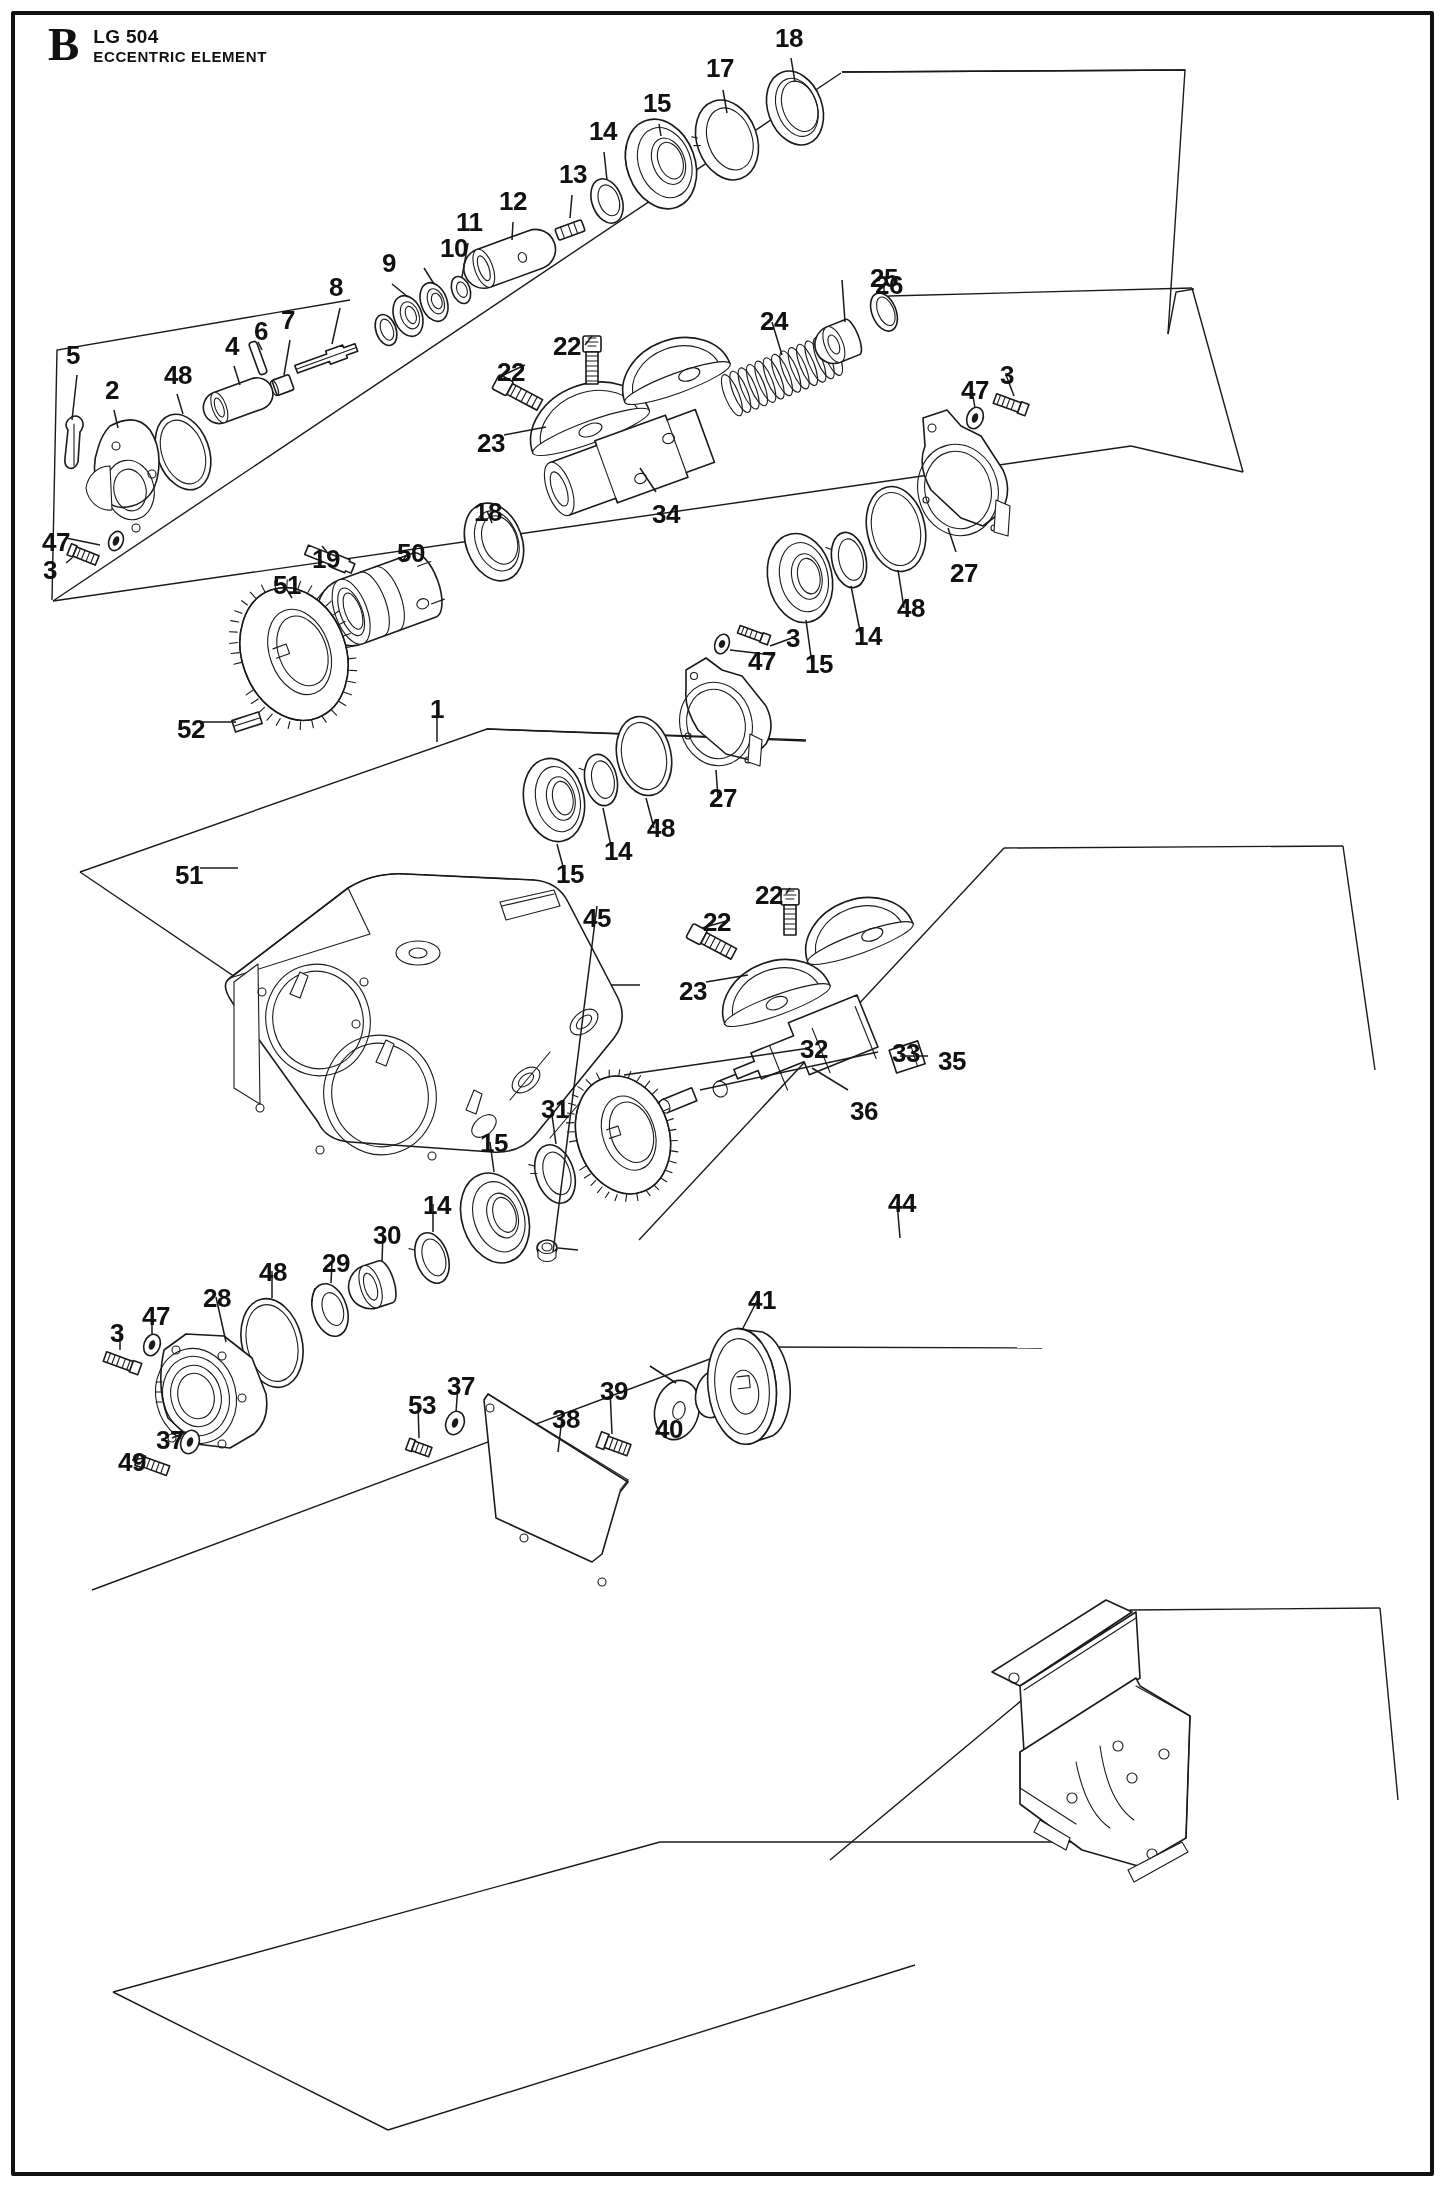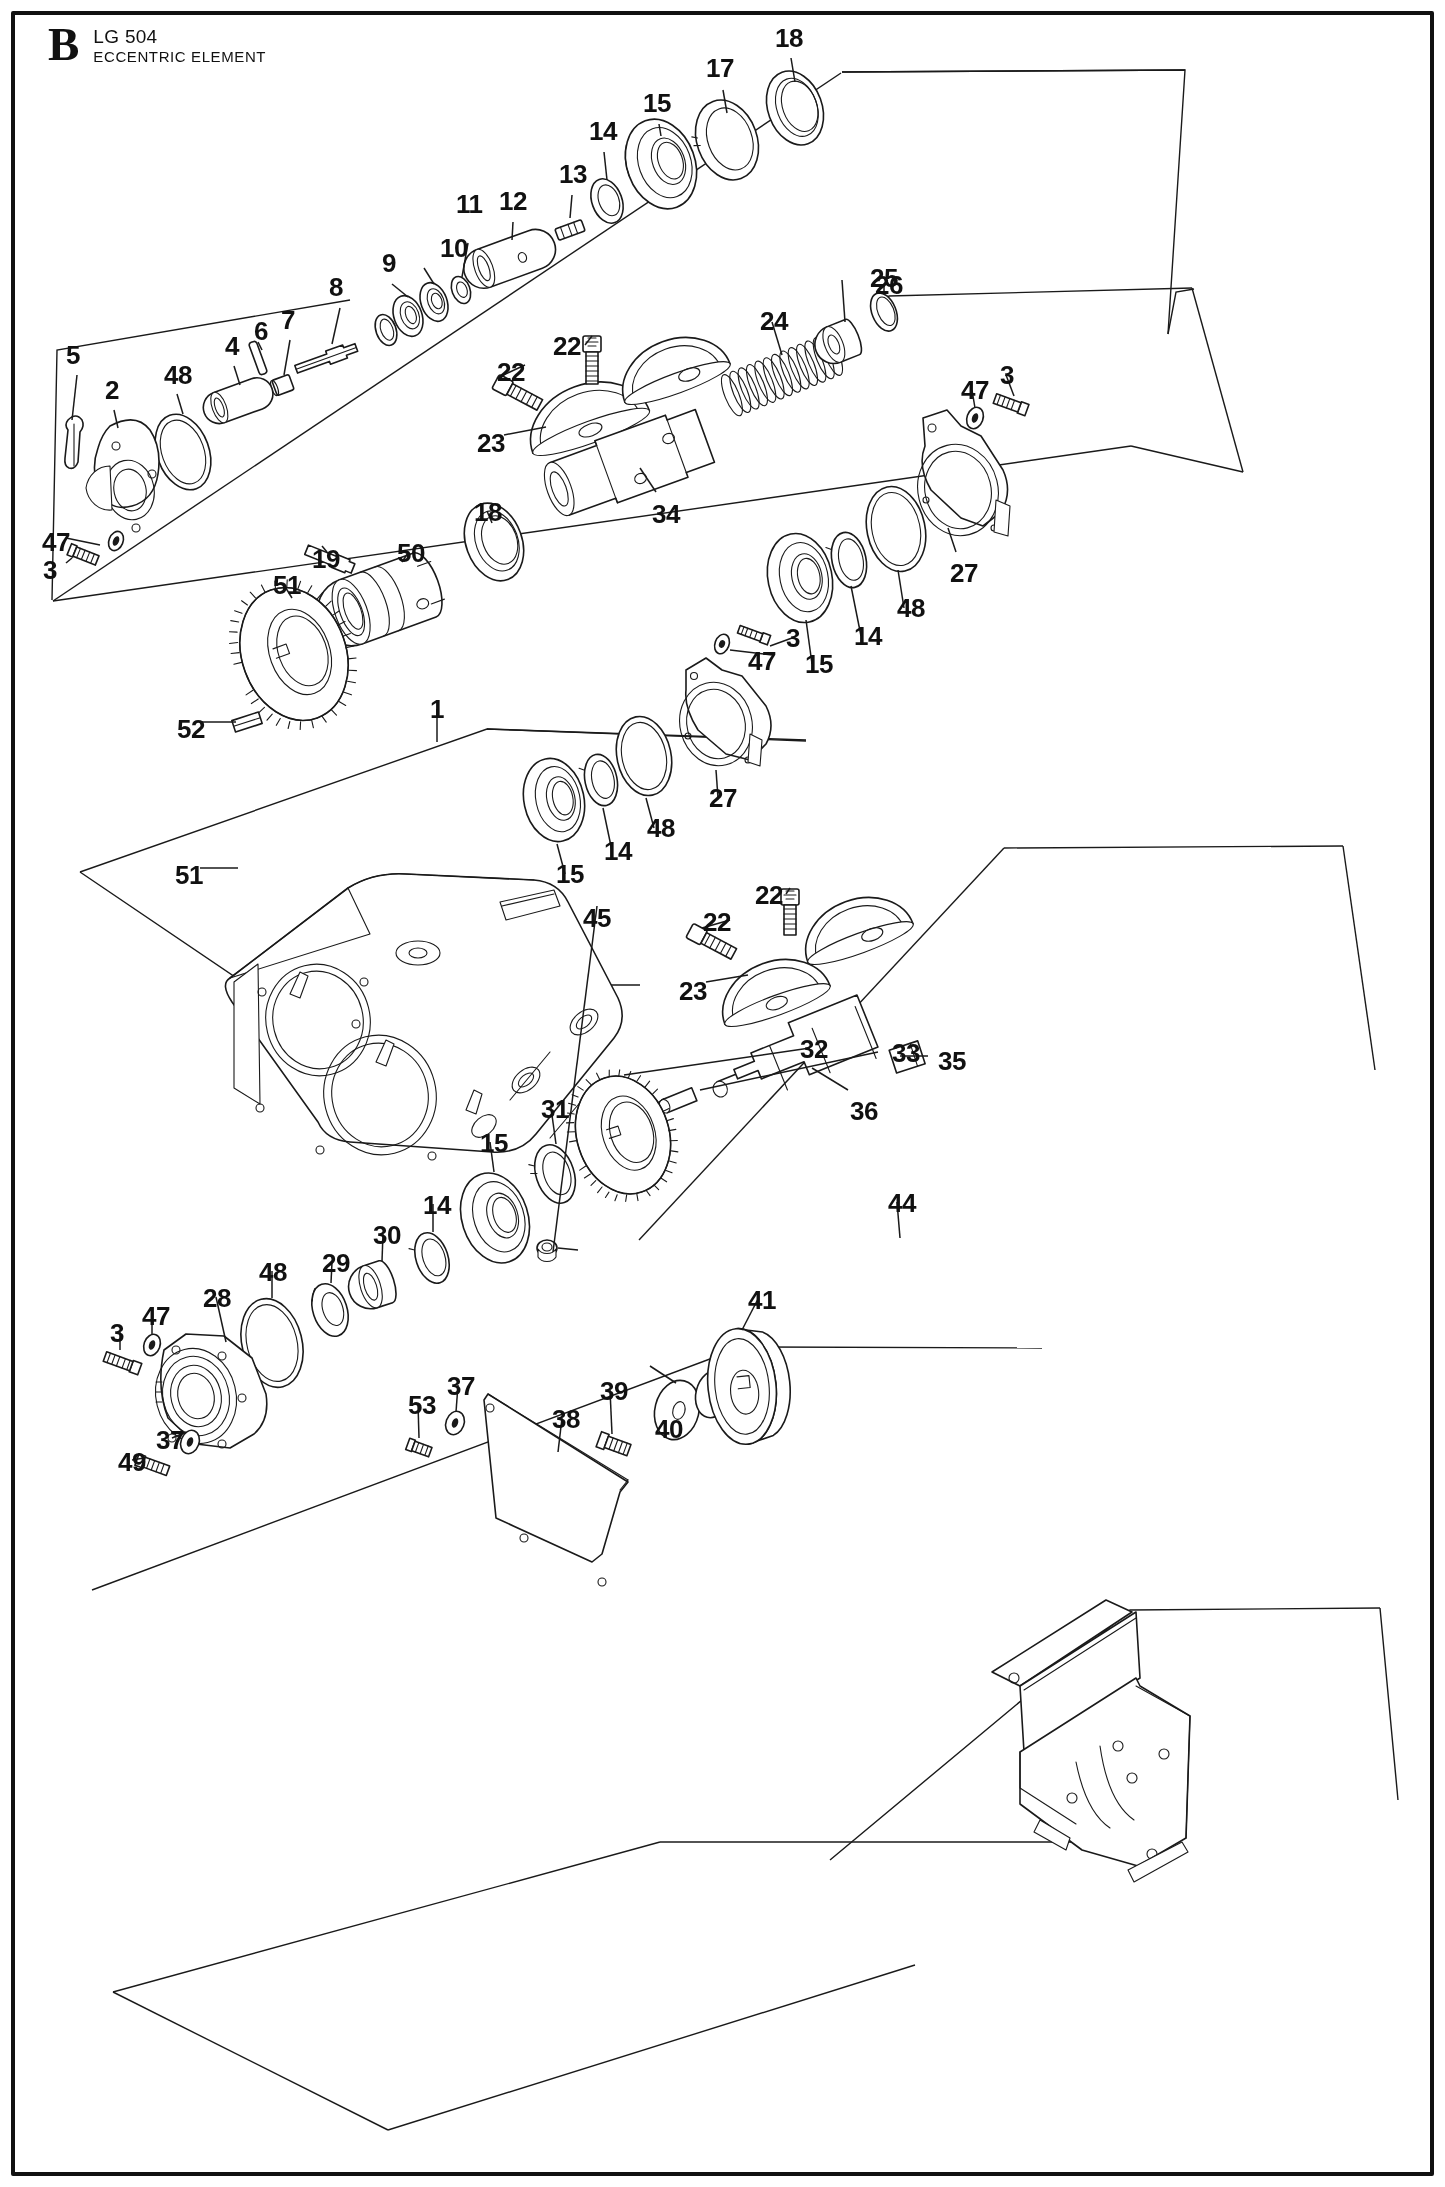--- a/index.html
+++ b/index.html
@@ -23,21 +23,21 @@
     left:48px;top:22px;
     display:flex;align-items:flex-start;
   }
   #section-letter{
     font-size:47px;font-weight:bold;line-height:0.95;
     letter-spacing:-1px;color:#111;
     font-family:"Liberation Serif",serif;
   }
   #header-titles{margin-left:15px;padding-top:4px;}
   .hdr-line{
-    font-weight:normal;color:#111;letter-spacing:0.3px;
+    font-weight:bold;color:#111;letter-spacing:0.3px;
     line-height:1.18;
   }
   #hdr-model{font-size:19px;}
   #hdr-name{font-size:15px;letter-spacing:0.6px;}
 
   #canvas{position:absolute;left:0;top:0;width:1445px;height:2187px;}
   #canvas svg{display:block;}
 
   .lbl{
     position:absolute;
@@ -763,21 +763,21 @@
   </svg>
   </div>
 
   <div id="labels">
     <div class="lbl" style="left:775px;top:25px;">18</div>
     <div class="lbl" style="left:706px;top:55px;">17</div>
     <div class="lbl" style="left:643px;top:90px;">15</div>
     <div class="lbl" style="left:589px;top:118px;">14</div>
     <div class="lbl" style="left:559px;top:161px;">13</div>
     <div class="lbl" style="left:499px;top:188px;">12</div>
-    <div class="lbl" style="left:456px;top:191px;">11</div>
+    <div class="lbl" style="left:456px;top:209px;">11</div>
     <div class="lbl" style="left:412px;top:235px;margin-left:28px;">10</div>
     <div class="lbl" style="left:382px;top:250px;">9</div>
     <div class="lbl" style="left:875px;top:272px;">26</div>
     <div class="lbl" style="left:832px;top:265px;margin-left:38px;">25</div>
     <div class="lbl" style="left:329px;top:274px;">8</div>
     <div class="lbl" style="left:281px;top:307px;">7</div>
     <div class="lbl" style="left:760px;top:308px;">24</div>
     <div class="lbl" style="left:254px;top:318px;">6</div>
     <div class="lbl" style="left:225px;top:333px;">4</div>
     <div class="lbl" style="left:553px;top:333px;">22</div>

